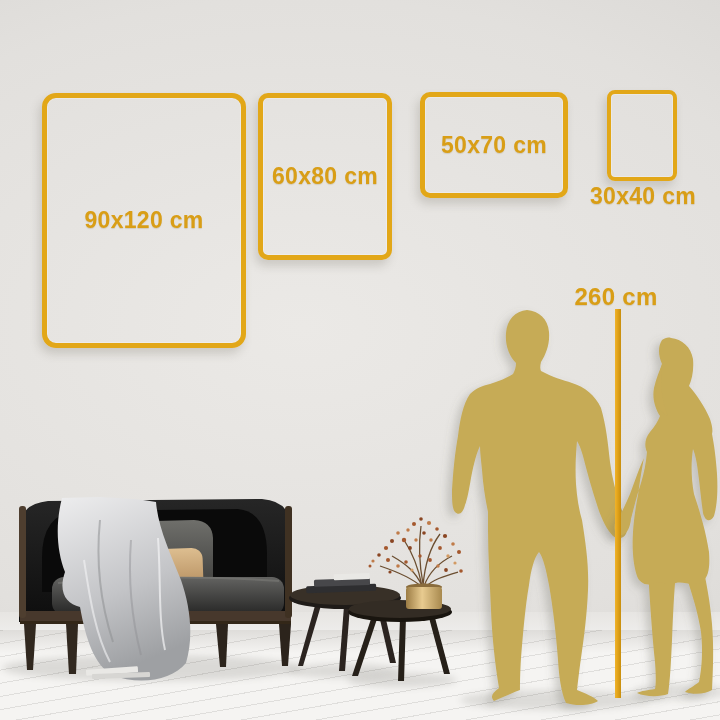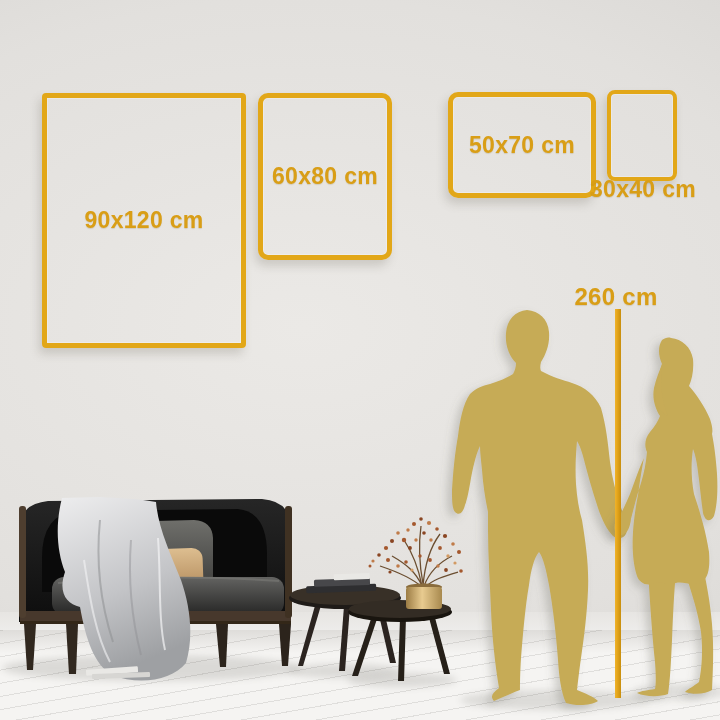--- a/index.html
+++ b/index.html
@@ -22,34 +22,34 @@
     position:absolute;left:0;top:630px;width:720px;height:90px;
     background:
       linear-gradient(rgba(120,115,108,0.18), rgba(120,115,108,0) 26%),
       repeating-linear-gradient(170deg, rgba(110,108,104,0.16) 0px, rgba(110,108,104,0.16) 1px, rgba(0,0,0,0) 1px, rgba(0,0,0,0) 13px),
       #F5F4F2;
   }
   
   .scene{position:absolute;left:0;top:0;width:720px;height:720px;}
   
   .frame{
-    position:absolute;border:5px solid #E2A718;border-radius:4px;
+    position:absolute;border:5px solid #E2A718;border-radius:14px;
     box-shadow:-3px 6px 10px rgba(100,95,82,0.22), inset 0 0 0 1px rgba(255,255,255,0.25);
     display:flex;align-items:center;justify-content:center;
   }
   .frame-90 {left:42px; top:93px; width:194px; height:245px;}
   .frame-60 {left:258px;top:93px; width:124px; height:157px;border-radius:10px;}
-  .frame-50 {left:420px;top:92px; width:138px; height:96px; border-radius:10px;margin-left:28px;}
+  .frame-50 {left:420px;top:92px; width:138px; height:96px; border-radius:10px;}
   .frame-30 {left:607px;top:90px; width:62px;  height:83px; border-width:4px;border-radius:8px;}
   .size-label{
     color:#D99E16;font-weight:bold;font-size:23px;letter-spacing:0.3px;white-space:nowrap;
     text-shadow:0 1px 1px rgba(120,90,10,0.18);
   }
   .label-30{
-    position:absolute;left:588px;top:176px;width:110px;text-align:center;
+    position:absolute;left:588px;top:183px;width:110px;text-align:center;
     color:#D99E16;font-weight:bold;font-size:23px;letter-spacing:0.3px;white-space:nowrap;
     text-shadow:0 1px 1px rgba(120,90,10,0.18);
   }
   .label-180{
     position:absolute;left:560px;top:283px;width:112px;text-align:center;
     color:#D99E16;font-weight:bold;font-size:24px;letter-spacing:0.3px;white-space:nowrap;
     text-shadow:0 1px 1px rgba(120,90,10,0.18);
   }
 </style>
 </head>

